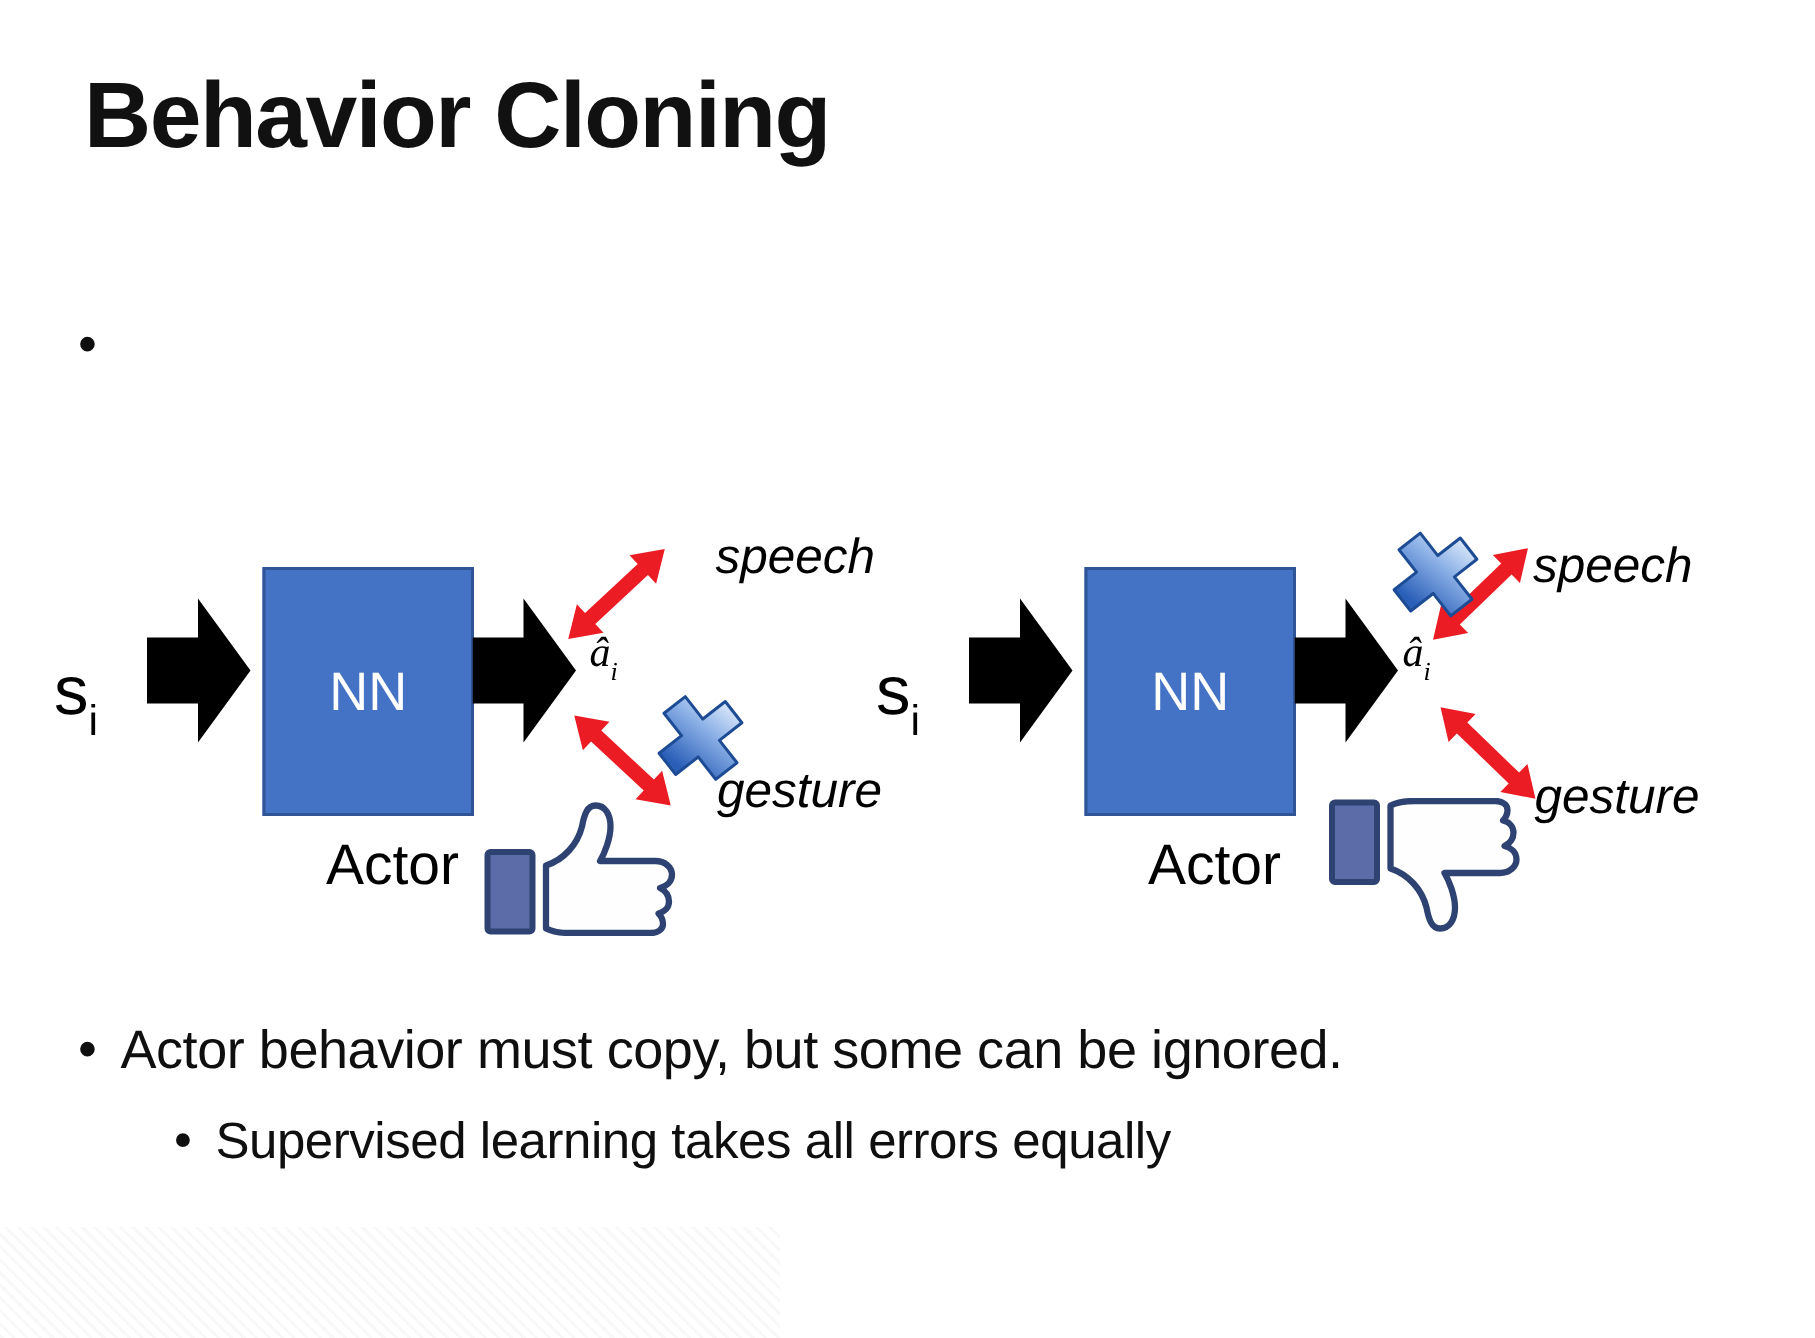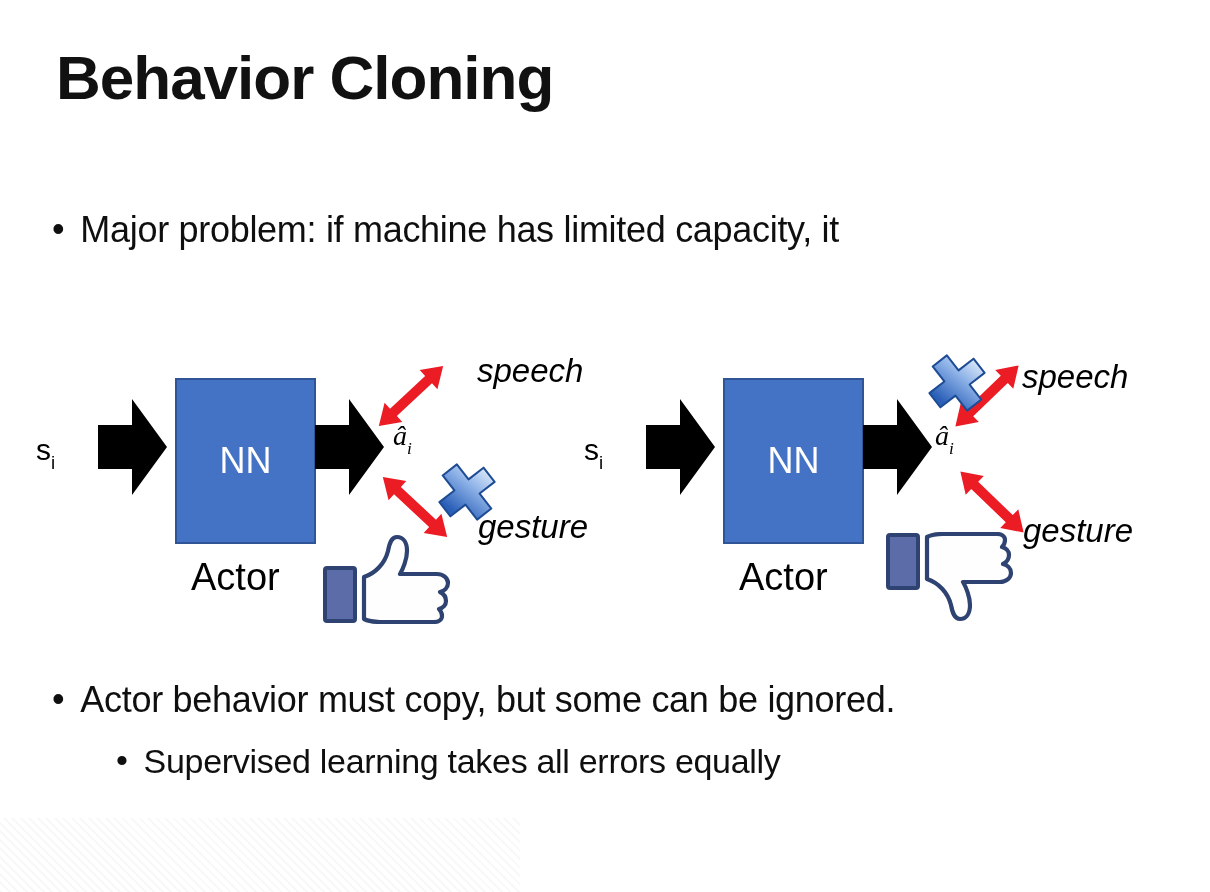--- a/index.html
+++ b/index.html
@@ -15,30 +15,30 @@
   .bullet .dot{flex:0 0 auto;margin-right:16px;transform:translateY(-1px);}
   .b1{left:52px;top:204px;font-size:36px;line-height:51px;letter-spacing:-0.3px;}
   .b2{left:52px;top:676px;font-size:36px;line-height:48px;letter-spacing:-0.3px;}
   .b3{left:116px;top:738px;font-size:34px;line-height:46px;letter-spacing:-0.3px;}
 
   
   .diagram{width:620px;height:295px;}
   .dg0{left:22px;top:350px;}
   .dg1{left:570px;top:350px;}
 
-  .silabel{font-size:30px;color:#000;}
+  .silabel{font-size:46px;color:#000;}
   .silabel sub,.ahat sub{font-size:0.62em;position:relative;bottom:-0.12em;}
   .dg .silabel{left:14px;top:83px;}
 
   .nnbox{left:153px;top:28px;width:141px;height:166px;background:#4472C4;
          border:2px solid #2F5597;box-sizing:border-box;
          display:flex;align-items:center;justify-content:center;}
   .nnbox span{color:#fff;font-size:36px;}
 
-  .actor{left:169px;top:206px;width:131px;text-align:left;font-size:38px;color:#000;}
+  .actor{left:153px;top:206px;width:131px;text-align:right;font-size:38px;color:#000;}
 
   .blockarrow{width:70px;height:98px;}
   .a1{left:76px;top:48px;}
   .a2{left:293px;top:48px;}
 
   .ahat{font-size:28px;font-family:Liberation Serif, serif;font-style:italic;color:#000;}
   .dg0 .ahat{left:371px;top:70px;}
   .dg1 .ahat{left:365px;top:70px;}
 
   .dbl{width:88px;height:28px;}
@@ -75,21 +75,20 @@
       <stop offset="1" stop-color="#2A5FB8"></stop>
     </linearGradient>
   </defs>
 </svg>
 
 <div class="abs title">Behavior Cloning</div>
 
 <div class="abs bullet b1">
   <span class="dot">•</span>
   <div>
-    <div>Major problem: if machine has limited capacity, it</div>
   </div>
 </div>
 
 <div class="abs diagram dg dg0">
   <div class="abs silabel"><span>s</span><sub>i</sub></div>
 
   <svg class="abs blockarrow a1" viewBox="0 0 70 98">
     <polygon points="0,27 34,27 34,1 69,49 34,97 34,71 0,71" fill="#000"></polygon>
   </svg>
 

